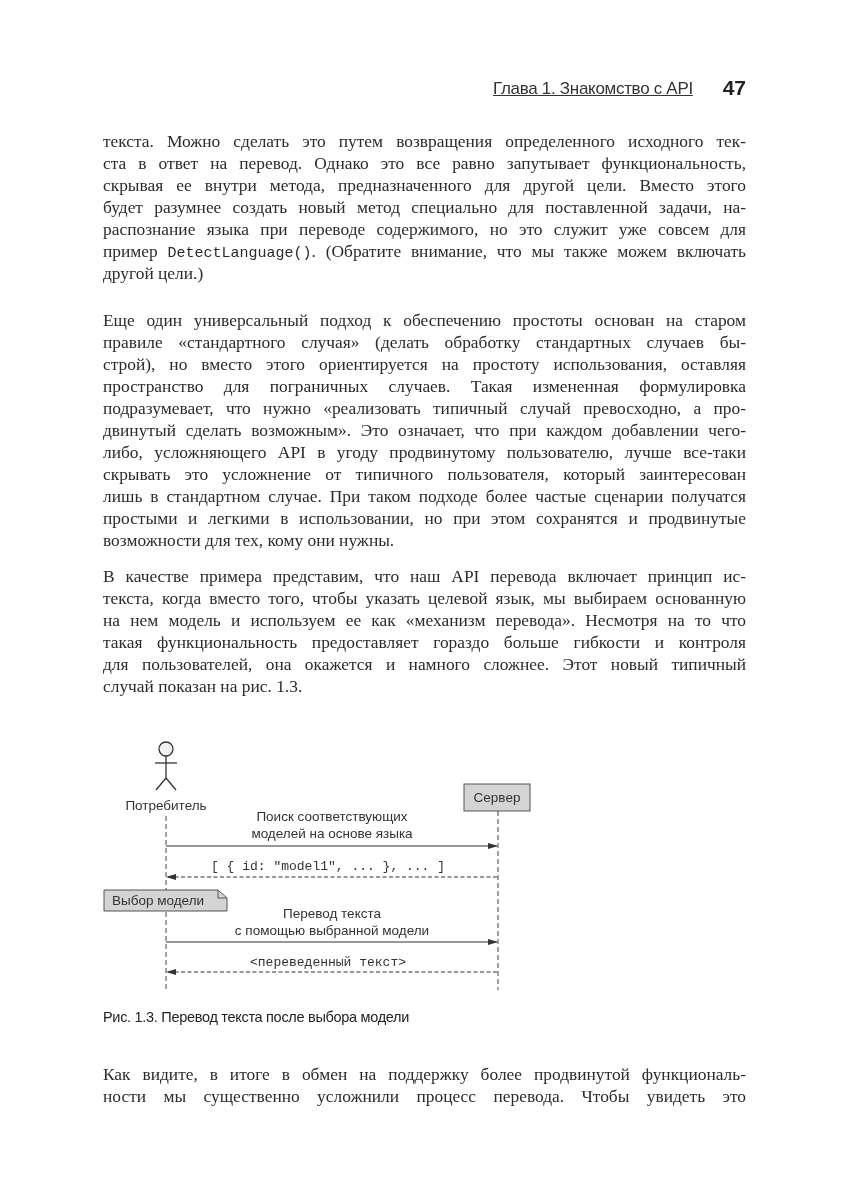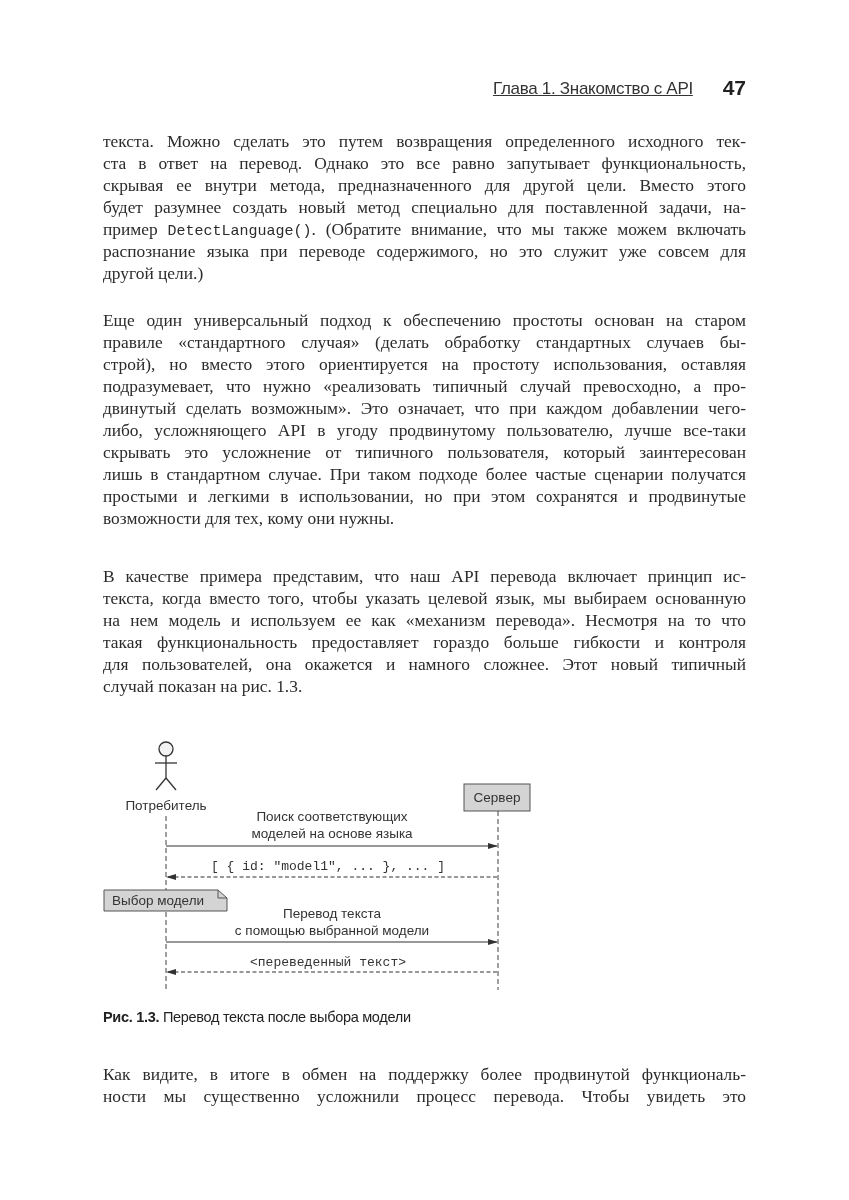--- a/index.html
+++ b/index.html
@@ -9,44 +9,45 @@
   .header .pageno { position: absolute; right: 0; top: 0; font-size: 21px; font-weight: bold; color: #222; }
   .para { position: absolute; left: 103px; width: 643px; font-family: "Liberation Serif", serif; font-size: 17.4px; line-height: 22px; text-align: justify; color: #2b2b2b; }
   .para .line { display: block; text-align: justify; text-align-last: justify; white-space: nowrap; height: 22px; }
   .para .line.last { text-align-last: left; }
   .mono { font-family: "Liberation Mono", monospace; font-size: 15px; }
   .figure { position: absolute; left: 0; top: 0; width: 692px; height: 1000px; pointer-events: none; }
   .figure svg { position: absolute; left: 0; top: 0; }
   .diag-text { font-family: "Liberation Sans", sans-serif; font-size: 13.5px; fill: #333; }
   .diag-mono { font-family: "Liberation Mono", monospace; font-size: 13px; fill: #333; }
   .caption { position: absolute; left: 103px; top: 1009px; font-family: "Liberation Sans", sans-serif; font-size: 14.5px; color: #222; letter-spacing: -0.3px; }
-  .caption b { font-weight: bold; }
+  .caption b { font-weight: normal; }
 </style>
 </head>
 <body>
 
 <div class="header">
   <span class="chapter">Глава 1. Знакомство с API</span>
   <span class="pageno">47</span>
 </div>
 
 <div class="para" style="top:130px;">
   <span class="line">текста. Можно сделать это путем возвращения определенного исходного тек-</span>
   <span class="line">ста в ответ на перевод. Однако это все равно запутывает функциональность,</span>
   <span class="line">скрывая ее внутри метода, предназначенного для другой цели. Вместо этого</span>
   <span class="line">будет разумнее создать новый метод специально для поставленной задачи, на-</span>
+  <span class="line">распознание языка при переводе содержимого, но это служит уже совсем для</span>
   <span class="line"><span>пример </span><span class="mono">DetectLanguage()</span><span>. (Обратите внимание, что мы также можем включать</span></span>
-  <span class="line">распознание языка при переводе содержимого, но это служит уже совсем для</span>
   <span class="line last">другой цели.)</span>
 </div>
 
 <div class="para" style="top:309px;">
   <span class="line">Еще один универсальный подход к обеспечению простоты основан на старом</span>
   <span class="line">правиле «стандартного случая» (делать обработку стандартных случаев бы-</span>
   <span class="line">строй), но вместо этого ориентируется на простоту использования, оставляя</span>
+  <span class="line">пространство для пограничных случаев. Такая измененная формулировка</span>
   <span class="line">подразумевает, что нужно «реализовать типичный случай превосходно, а про-</span>
   <span class="line">двинутый сделать возможным». Это означает, что при каждом добавлении чего-</span>
   <span class="line">либо, усложняющего API в угоду продвинутому пользователю, лучше все-таки</span>
   <span class="line">скрывать это усложнение от типичного пользователя, который заинтересован</span>
   <span class="line">лишь в стандартном случае. При таком подходе более частые сценарии получатся</span>
   <span class="line">простыми и легкими в использовании, но при этом сохранятся и продвинутые</span>
   <span class="line last">возможности для тех, кому они нужны.</span>
 </div>
 
 <div class="para" style="top:565px;">

